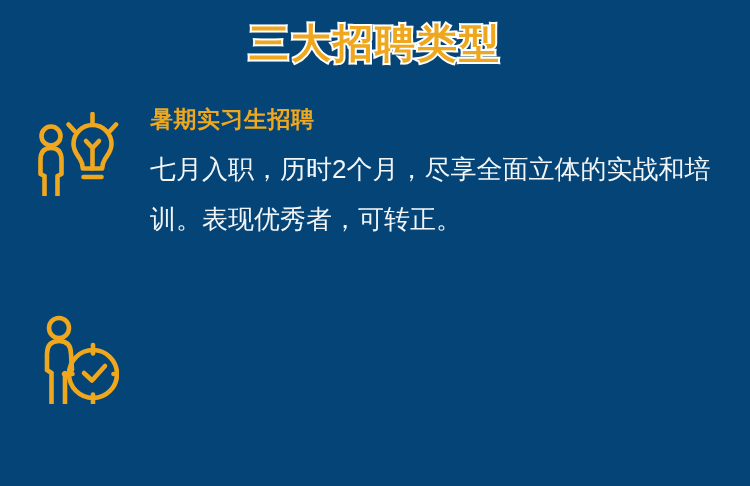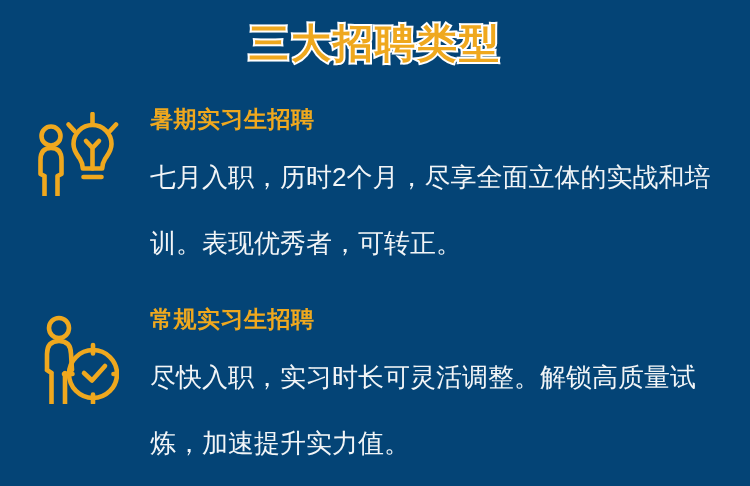--- a/index.html
+++ b/index.html
@@ -77,21 +77,21 @@
     font-size: 23px;
     font-weight: bold;
     line-height: 30px;
     letter-spacing: 0.5px;
     margin: 0 0 10px 0;
   }
 
   .sec-body {
     color: #F2F5F7;
     font-size: 26px;
-    line-height: 66px;
+    line-height: 50px;
     letter-spacing: 0px;
     margin: 0;
     max-width: 572px;
   }
 </style>
 </head>
 <body>
 
 <div id="poster">
 
@@ -143,19 +143,15 @@
 
           <line x1="62" y1="33" x2="62" y2="41.5"></line>
           <line x1="62" y1="82.5" x2="62" y2="91"></line>
           <line x1="33" y1="62" x2="41.5" y2="62"></line>
           <line x1="82.5" y1="62" x2="91" y2="62"></line>
 
           <path d="M53 61 L61 68.5 L74 54"></path>
         </g>
       </svg>
     </div>
-    <div class="text-col">
-      <p class="sec-heading">常规实习生招聘</p>
-      <p class="sec-body">尽快入职，实习时长可灵活调整。解锁高质量试炼，加速提升实力值。</p>
-    </div>
   </div>
 
 </div>
 
 </body></html>

